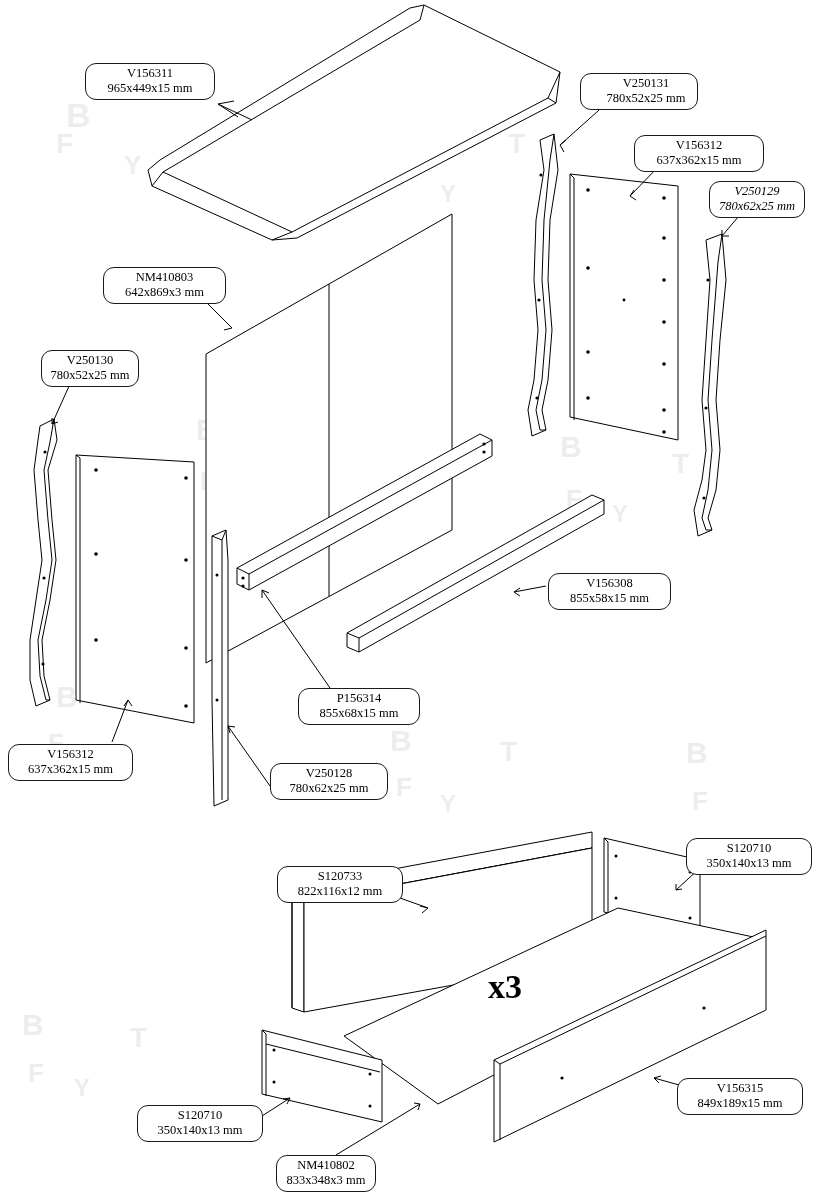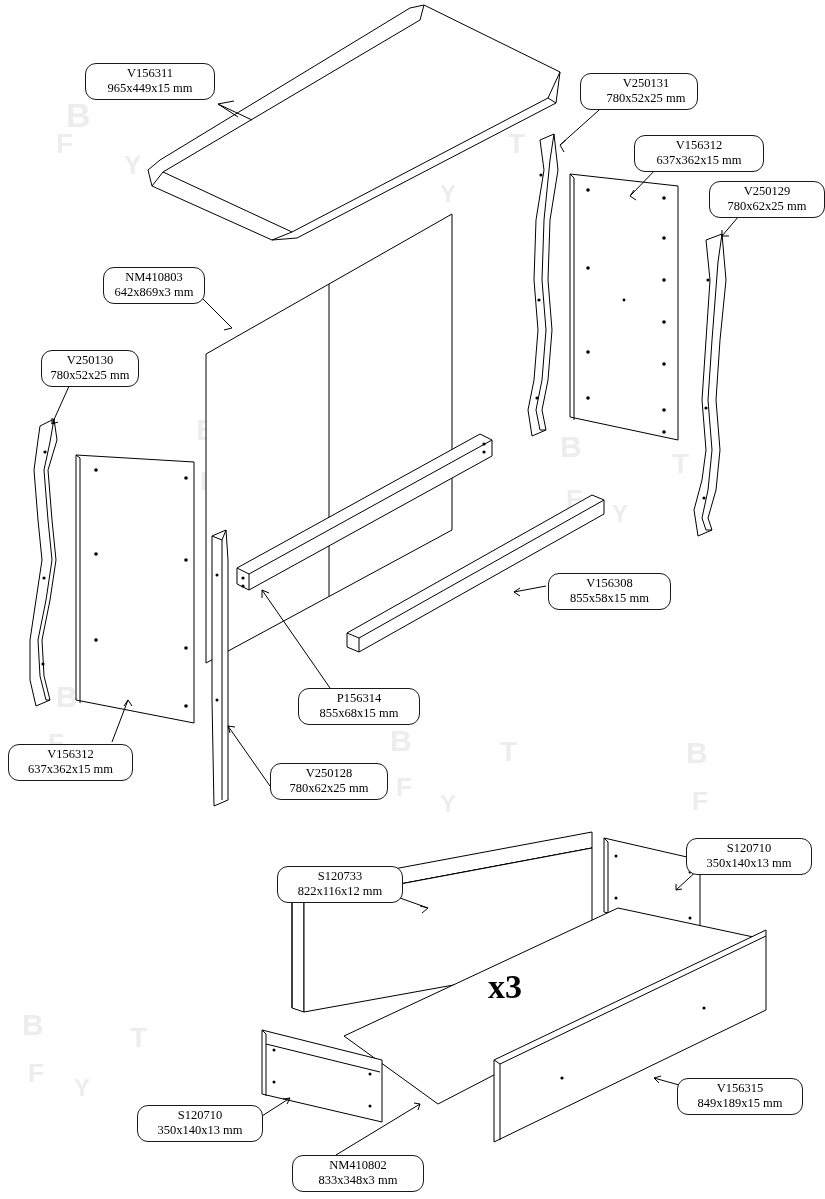--- a/index.html
+++ b/index.html
@@ -287,25 +287,25 @@
         <span class="dims">965x449x15 mm</span>
       </div>
       <div class="callout" style="left: 580px; top: 73px; width: 118px; padding-left: 21px;">
         <span class="code">V250131</span>
         <span class="dims">780x52x25 mm</span>
       </div>
       <div class="callout" style="left: 634px; top: 135px; width: 130px;">
         <span class="code">V156312</span>
         <span class="dims">637x362x15 mm</span>
       </div>
-      <div class="callout" style="left: 709px; top: 181px; width: 116px;">
+      <div class="callout" style="left: 709px; top: 181px; width: 96px; font-style: italic;">
         <span class="code">V250129</span>
         <span class="dims">780x62x25 mm</span>
       </div>
-      <div class="callout" style="left: 103px; top: 267px; width: 102px;">
+      <div class="callout" style="left: 103px; top: 267px; width: 123px;">
         <span class="code">NM410803</span>
         <span class="dims">642x869x3 mm</span>
       </div>
       <div class="callout" style="left: 41px; top: 350px; width: 98px;">
         <span class="code">V250130</span>
         <span class="dims">780x52x25 mm</span>
       </div>
       <div class="callout" style="left: 548px; top: 573px; width: 123px;">
         <span class="code">V156308</span>
         <span class="dims">855x58x15 mm</span>
@@ -331,21 +331,21 @@
         <span class="dims">822x116x12 mm</span>
       </div>
       <div class="callout" style="left: 677px; top: 1078px; width: 126px; font-family: Liberation Serif, serif;">
         <span class="code">V156315</span>
         <span class="dims">849x189x15 mm</span>
       </div>
       <div class="callout" style="left: 137px; top: 1105px; width: 126px;">
         <span class="code">S120710</span>
         <span class="dims">350x140x13 mm</span>
       </div>
-      <div class="callout" style="left: 292px; top: 1155px; width: 132px;">
+      <div class="callout" style="left: 276px; top: 1155px; width: 100px;">
         <span class="code">NM410802</span>
         <span class="dims">833x348x3 mm</span>
       </div>
     </div>
 
   <div class="xlabel" style="left:488px; top:968px;">x3</div>
 
 </div>
 
 </body></html>

